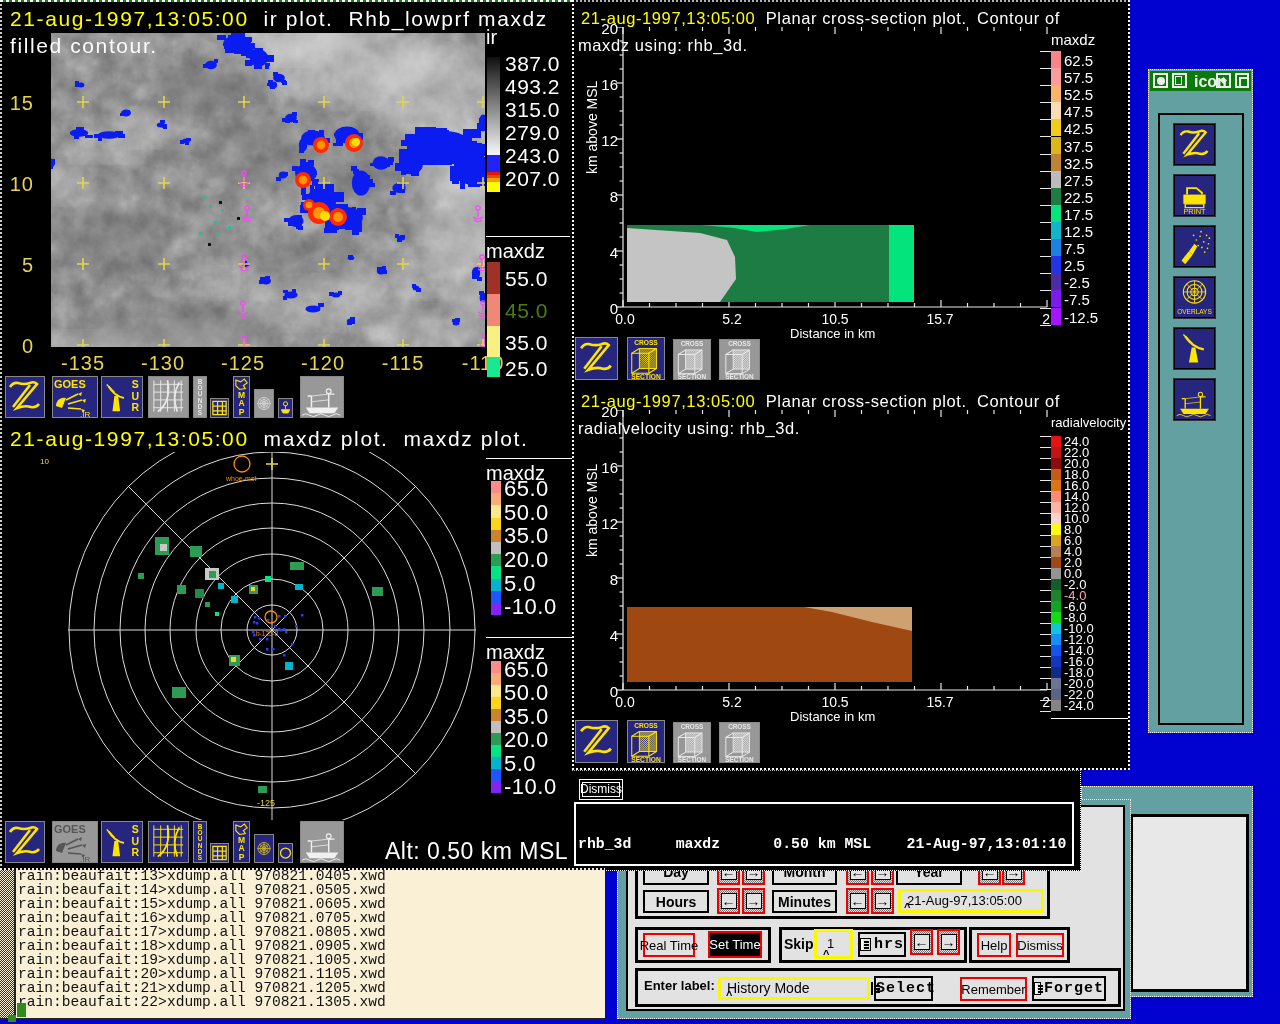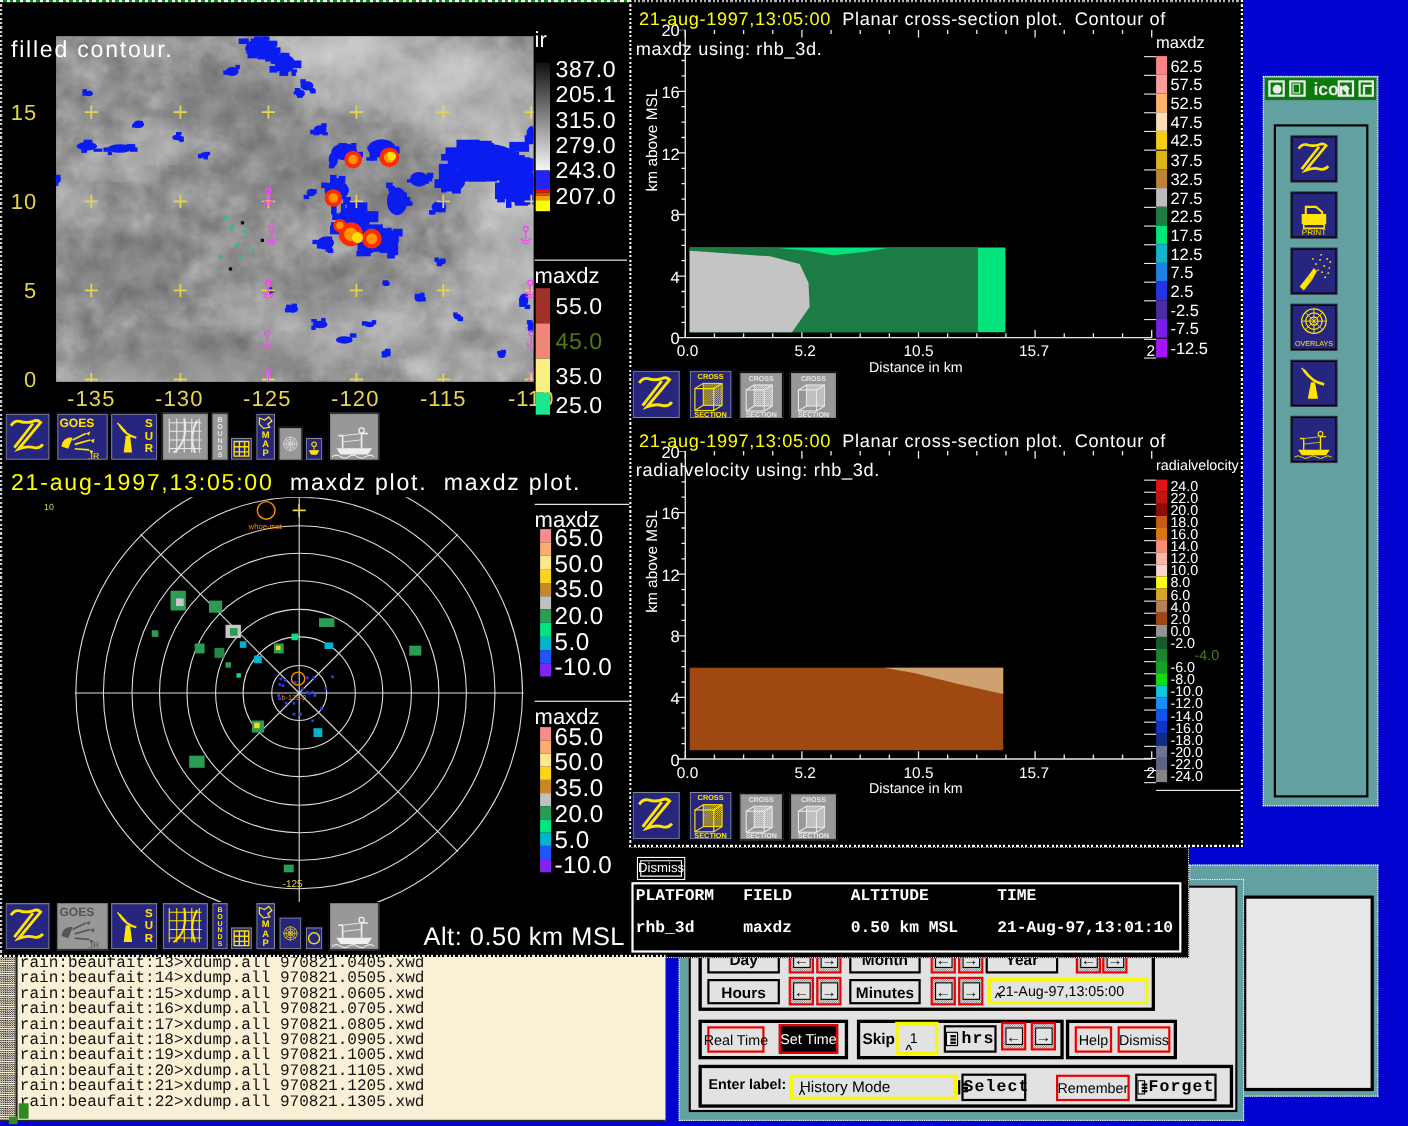--- a/index.html
+++ b/index.html
@@ -4,20 +4,21 @@
 *{margin:0;padding:0;box-sizing:border-box;-webkit-font-smoothing:antialiased}
 body{width:1280px;height:1024px;overflow:hidden;background:#0202d0;position:relative;font-family:"Liberation Sans",sans-serif}
 .abs{position:absolute}
 .ants{background:repeating-linear-gradient(90deg,#fff 0 2px,#000 2px 4px)}
 .antsv{background:repeating-linear-gradient(180deg,#fff 0 2px,#000 2px 4px)}
 .antsg{background:repeating-linear-gradient(90deg,#fff 0 3px,#0a8a0a 3px 6px)}
 </style></head><body>
 <div class="abs" style="left:0;top:0;width:572px;height:870px;background:#000">
     <div class="abs antsg" style="left:0;top:0;width:572px;height:2px"></div>
     <div class="abs antsv" style="left:0;top:0;width:2px;height:870px;opacity:.8"></div>
+    <div class="abs" style="left:10px;top:7px;font-size:21px;letter-spacing:1.6px;color:#fff;white-space:nowrap"><span style="color:#ffff00">21-aug-1997,13:05:00</span>&nbsp; ir plot.&nbsp; Rhb_lowprf maxdz</div>
     <div class="abs" style="left:10px;top:34px;font-size:21px;letter-spacing:1.6px;color:#fff;z-index:3">filled contour.</div>
     <svg class="abs" style="left:51px;top:33px" width="434" height="314" viewBox="0 0 434 314">
       <defs>
         <filter id="cl" x="0" y="0" width="100%" height="100%" color-interpolation-filters="sRGB">
           <feTurbulence type="fractalNoise" baseFrequency="0.045" numOctaves="4" seed="11" stitchTiles="stitch"></feTurbulence>
           <feColorMatrix type="matrix" values="0.19 0.19 0.19 0 0.29  0.19 0.19 0.19 0 0.29  0.19 0.19 0.19 0 0.29  0 0 0 0 1"></feColorMatrix>
         </filter>
         <filter id="bl8" color-interpolation-filters="sRGB">
           <feGaussianBlur stdDeviation="8"></feGaussianBlur>
         </filter>
@@ -497,21 +498,21 @@
     <div class="abs" style="left:381px;top:352px;width:44px;text-align:center;font-size:20px;letter-spacing:1px;color:#e8d44c">-115</div>
     <div class="abs" style="left:461px;top:352px;width:44px;text-align:center;font-size:20px;letter-spacing:1px;color:#e8d44c">-110</div>
     <div class="abs" style="left:486px;top:26px;font-size:20px;color:#fff">ir</div>
     <div class="abs" style="left:487px;top:57px;width:13px;height:98px;background:linear-gradient(180deg,#101010,#f8f8f8)"></div>
     <div style="position:absolute;left:487px;top:155px;width:13px;height:17px;background:#2222ff"></div>
     <div style="position:absolute;left:487px;top:172px;width:13px;height:3px;background:#ee1100"></div>
     <div style="position:absolute;left:487px;top:175px;width:13px;height:3px;background:#cc5500"></div>
     <div style="position:absolute;left:487px;top:178px;width:13px;height:4px;background:#ff9900"></div>
     <div style="position:absolute;left:487px;top:182px;width:13px;height:10px;background:#ffff00"></div>
     <div style="position:absolute;left:505px;top:52px;font-size:21px;color:#fff;letter-spacing:0.5px;font-weight:normal;white-space:nowrap">387.0</div>
-    <div style="position:absolute;left:505px;top:75px;font-size:21px;color:#fff;letter-spacing:0.5px;font-weight:normal;white-space:nowrap">205.1</div>
+    <div style="position:absolute;left:505px;top:75px;font-size:21px;color:#fff;letter-spacing:0.5px;font-weight:normal;white-space:nowrap">493.2</div>
     <div style="position:absolute;left:505px;top:98px;font-size:21px;color:#fff;letter-spacing:0.5px;font-weight:normal;white-space:nowrap">315.0</div>
     <div style="position:absolute;left:505px;top:121px;font-size:21px;color:#fff;letter-spacing:0.5px;font-weight:normal;white-space:nowrap">279.0</div>
     <div style="position:absolute;left:505px;top:144px;font-size:21px;color:#fff;letter-spacing:0.5px;font-weight:normal;white-space:nowrap">243.0</div>
     <div style="position:absolute;left:505px;top:167px;font-size:21px;color:#fff;letter-spacing:0.5px;font-weight:normal;white-space:nowrap">207.0</div>
     <div class="abs" style="left:486px;top:236px;width:84px;height:1px;background:#fff"></div>
     <div class="abs" style="left:486px;top:240px;font-size:20px;color:#fff">maxdz</div>
     <div style="position:absolute;left:487px;top:262px;width:13px;height:32px;background:#a03028"></div>
     <div style="position:absolute;left:487px;top:294px;width:13px;height:32px;background:#f08878"></div>
     <div style="position:absolute;left:487px;top:326px;width:13px;height:31px;background:#f8f080"></div>
     <div style="position:absolute;left:487px;top:357px;width:13px;height:20px;background:#18e891"></div>
@@ -1043,21 +1044,21 @@
     <div style="position:absolute;left:492px;top:478px;font-size:13px;color:#fff;letter-spacing:0px;font-weight:normal;white-space:nowrap">16.0</div>
     <div style="position:absolute;left:492px;top:489px;font-size:13px;color:#fff;letter-spacing:0px;font-weight:normal;white-space:nowrap">14.0</div>
     <div style="position:absolute;left:492px;top:500px;font-size:13px;color:#fff;letter-spacing:0px;font-weight:normal;white-space:nowrap">12.0</div>
     <div style="position:absolute;left:492px;top:511px;font-size:13px;color:#fff;letter-spacing:0px;font-weight:normal;white-space:nowrap">10.0</div>
     <div style="position:absolute;left:492px;top:522px;font-size:13px;color:#fff;letter-spacing:0px;font-weight:normal;white-space:nowrap">8.0</div>
     <div style="position:absolute;left:492px;top:533px;font-size:13px;color:#fff;letter-spacing:0px;font-weight:normal;white-space:nowrap">6.0</div>
     <div style="position:absolute;left:492px;top:544px;font-size:13px;color:#fff;letter-spacing:0px;font-weight:normal;white-space:nowrap">4.0</div>
     <div style="position:absolute;left:492px;top:555px;font-size:13px;color:#fff;letter-spacing:0px;font-weight:normal;white-space:nowrap">2.0</div>
     <div style="position:absolute;left:492px;top:566px;font-size:13px;color:#fff;letter-spacing:0px;font-weight:normal;white-space:nowrap">0.0</div>
     <div style="position:absolute;left:492px;top:577px;font-size:13px;color:#fff;letter-spacing:0px;font-weight:normal;white-space:nowrap">-2.0</div>
-    <div style="position:absolute;left:514px;top:588px;font-size:13px;color:#4d7c0f;letter-spacing:0px;font-weight:normal;white-space:nowrap">-4.0</div>
+    <div style="position:absolute;left:492px;top:588px;font-size:13px;color:#fca5a5;letter-spacing:0px;font-weight:normal;white-space:nowrap">-4.0</div>
     <div style="position:absolute;left:492px;top:599px;font-size:13px;color:#fff;letter-spacing:0px;font-weight:normal;white-space:nowrap">-6.0</div>
     <div style="position:absolute;left:492px;top:610px;font-size:13px;color:#fff;letter-spacing:0px;font-weight:normal;white-space:nowrap">-8.0</div>
     <div style="position:absolute;left:492px;top:621px;font-size:13px;color:#fff;letter-spacing:0px;font-weight:normal;white-space:nowrap">-10.0</div>
     <div style="position:absolute;left:492px;top:632px;font-size:13px;color:#fff;letter-spacing:0px;font-weight:normal;white-space:nowrap">-12.0</div>
     <div style="position:absolute;left:492px;top:643px;font-size:13px;color:#fff;letter-spacing:0px;font-weight:normal;white-space:nowrap">-14.0</div>
     <div style="position:absolute;left:492px;top:654px;font-size:13px;color:#fff;letter-spacing:0px;font-weight:normal;white-space:nowrap">-16.0</div>
     <div style="position:absolute;left:492px;top:665px;font-size:13px;color:#fff;letter-spacing:0px;font-weight:normal;white-space:nowrap">-18.0</div>
     <div style="position:absolute;left:492px;top:676px;font-size:13px;color:#fff;letter-spacing:0px;font-weight:normal;white-space:nowrap">-20.0</div>
     <div style="position:absolute;left:492px;top:687px;font-size:13px;color:#fff;letter-spacing:0px;font-weight:normal;white-space:nowrap">-22.0</div>
     <div style="position:absolute;left:492px;top:698px;font-size:13px;color:#fff;letter-spacing:0px;font-weight:normal;white-space:nowrap">-24.0</div>
@@ -1197,21 +1198,20 @@
         <span style="position:absolute;left:3px;top:2px;width:5px;height:1.5px;background:#000"></span>
         <span style="position:absolute;left:3px;top:5px;width:5px;height:1.5px;background:#000"></span>
         <span style="position:absolute;left:3px;top:8px;width:5px;height:1.5px;background:#000"></span>
       </span>
       <span style="font-family:'Liberation Mono',monospace;font-weight:bold;font-size:15px;letter-spacing:1px">Forget</span>
     </div>
   </div>
 <div class="abs" style="left:572px;top:770px;width:509px;height:101px;background:#000;border-right:1px dotted #fff;border-bottom:1px dotted #fff;border-top:1px dotted #bbb">
     <div class="abs" style="left:7px;top:8px;width:44px;height:21px;border:1px solid #fff;box-shadow:inset 0 0 0 2px #000,inset 0 0 0 3px #fff;color:#fff;font-size:12px;text-align:center;line-height:19px">Dismiss</div>
     <div class="abs" style="left:2px;top:31px;width:500px;height:64px;border:2px solid #fff"></div>
-    <div class="abs" style="left:6px;top:36px;font-family:'Liberation Mono',monospace;font-weight:bold;font-size:14.8px;color:#fff;white-space:pre">PLATFORM   FIELD      ALTITUDE       TIME</div>
     <div class="abs" style="left:6px;top:65px;font-family:'Liberation Mono',monospace;font-weight:bold;font-size:14.8px;color:#fff;white-space:pre">rhb_3d     maxdz      0.50 km MSL    21-Aug-97,13:01:10</div>
   </div>
 <div class="abs" style="left:0;top:870px;width:605px;height:150px;background:#faf0d6;border-bottom:2px solid #222;overflow:hidden">
     <div class="abs" style="left:0;top:0;width:14px;height:148px;background:repeating-conic-gradient(#333 0% 25%,#faf0d6 25% 50%);background-size:2px 2px"></div>
     <div class="abs" style="left:14px;top:0;width:2px;height:148px;background:#222"></div>
     <div class="abs" style="left:18px;top:-1px;font-family:'Liberation Mono',monospace;font-size:14.6px;line-height:14px;color:#111;white-space:nowrap">rain:beaufait:13&gt;xdump.all 970821.0405.xwd<br>rain:beaufait:14&gt;xdump.all 970821.0505.xwd<br>rain:beaufait:15&gt;xdump.all 970821.0605.xwd<br>rain:beaufait:16&gt;xdump.all 970821.0705.xwd<br>rain:beaufait:17&gt;xdump.all 970821.0805.xwd<br>rain:beaufait:18&gt;xdump.all 970821.0905.xwd<br>rain:beaufait:19&gt;xdump.all 970821.1005.xwd<br>rain:beaufait:20&gt;xdump.all 970821.1105.xwd<br>rain:beaufait:21&gt;xdump.all 970821.1205.xwd<br>rain:beaufait:22&gt;xdump.all 970821.1305.xwd</div>
     <div class="abs" style="left:17px;top:133px;width:9px;height:14px;background:#2e8b22"></div>
   </div>
 <div class="abs ants" style="left:0;top:868px;width:605px;height:2px;opacity:.9"></div>
 <div class="abs" style="left:8px;top:1015px;width:8px;height:7px;background:#2e8b22"></div>

